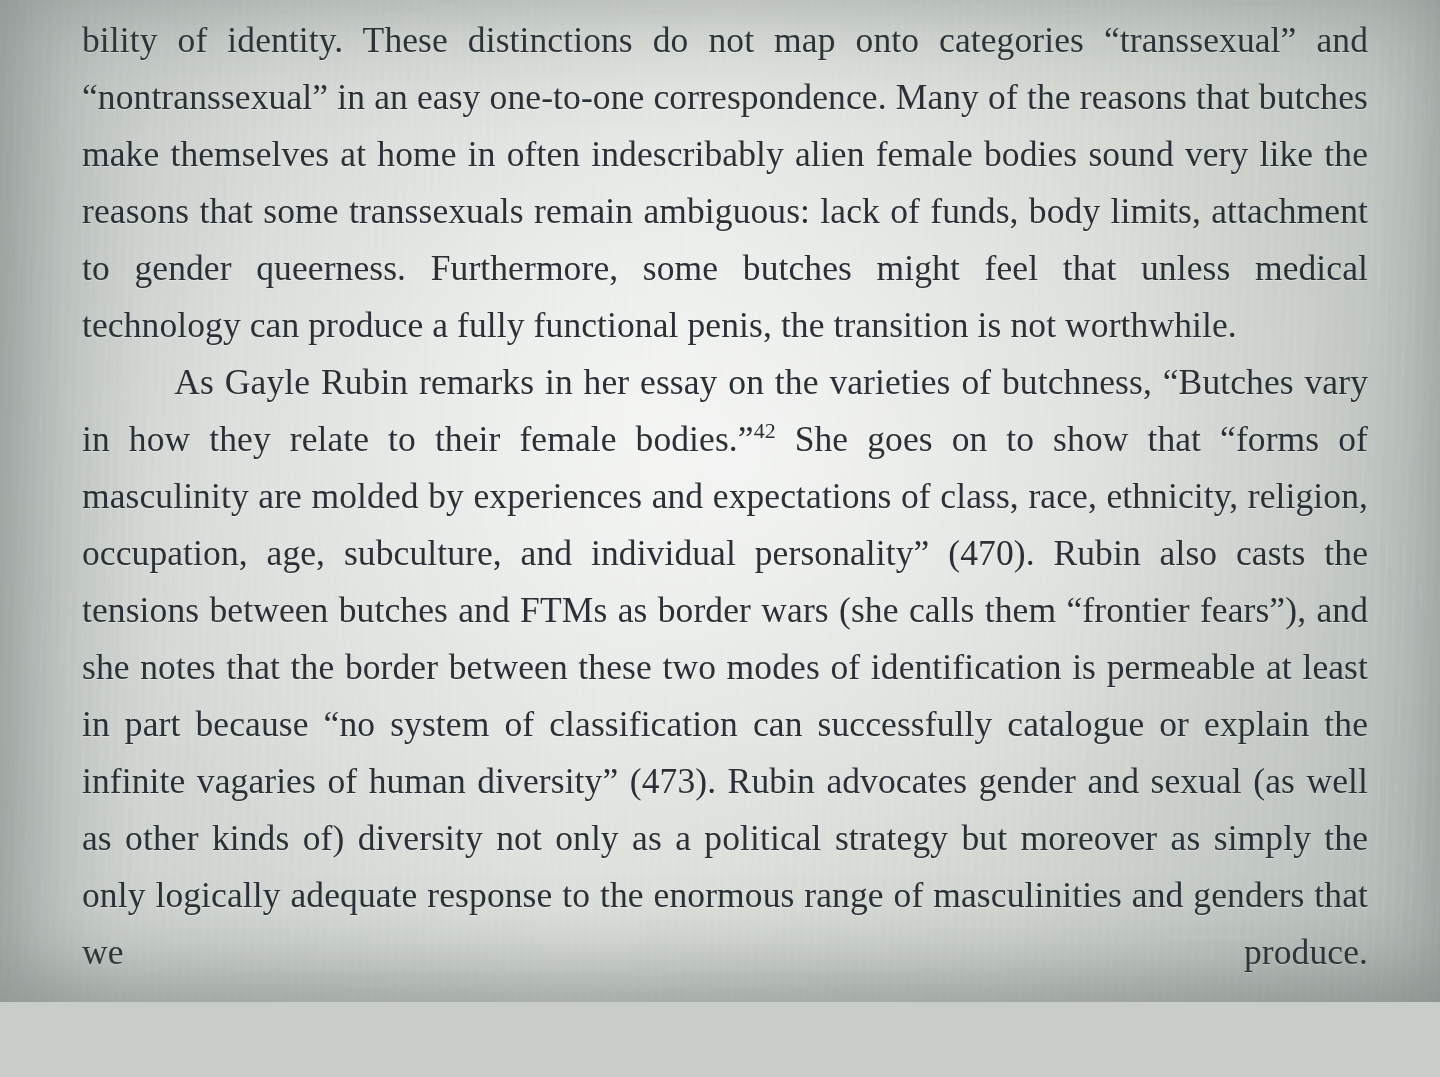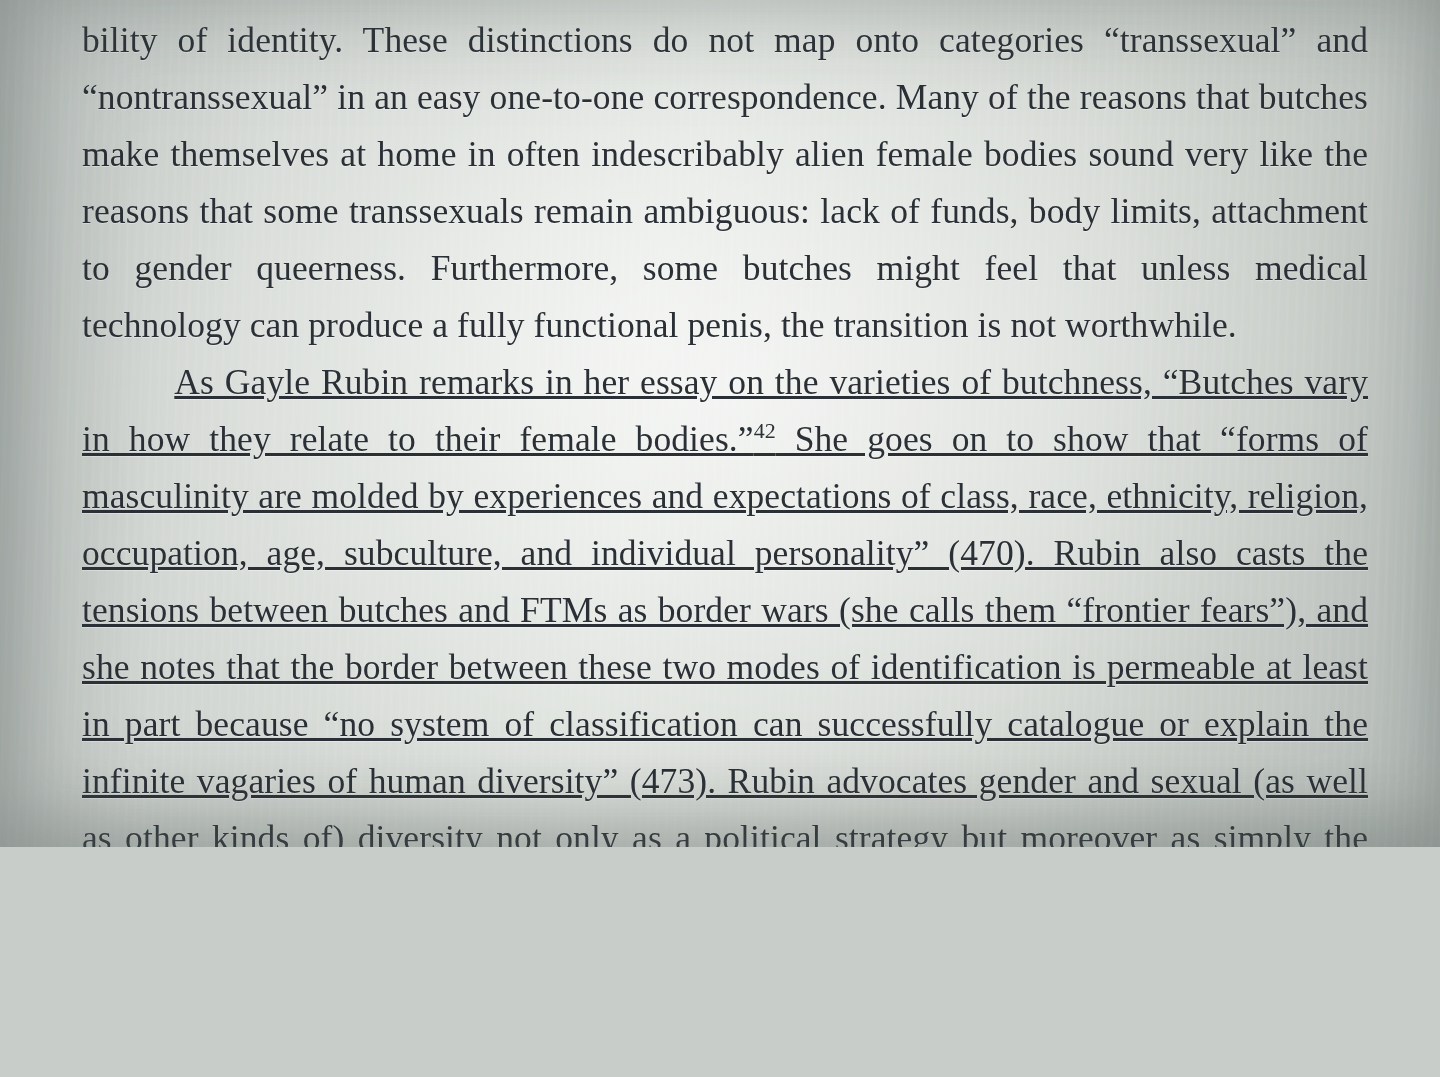--- a/index.html
+++ b/index.html
@@ -11,21 +11,21 @@
     height: 1077px;
     overflow: hidden;
     background: #c9cdc9;
     font-family: "Liberation Serif", serif;
   }
 
   
   .page {
     position: relative;
     width: 1440px;
-    height: 847px;
+    height: 1002px;
     box-sizing: border-box;
     background:
       radial-gradient(ellipse 900px 620px at 52% 46%,
          rgba(255,255,255,0.55) 0%,
          rgba(246,248,246,0.30) 38%,
          rgba(200,206,202,0.05) 70%,
          rgba(170,178,174,0.18) 100%),
       linear-gradient(100deg, #c2c7c4 0%, #d5d9d5 18%, #dde1dc 45%, #d3d7d2 72%, #b9bfbb 100%);
     overflow: hidden;
   }
@@ -84,21 +84,20 @@
   }
   .footnote-ref {
     font-size: 0.62em;
     vertical-align: super;
     line-height: 0;
     letter-spacing: 0;
   }
   
   .para-last {
     text-align: justify;
-    text-decoration: underline;
   }
   .para-last::after {
     content: "";
     display: inline-block;
     width: 100%;
   }
 </style>
 </head>
 <body>
 

